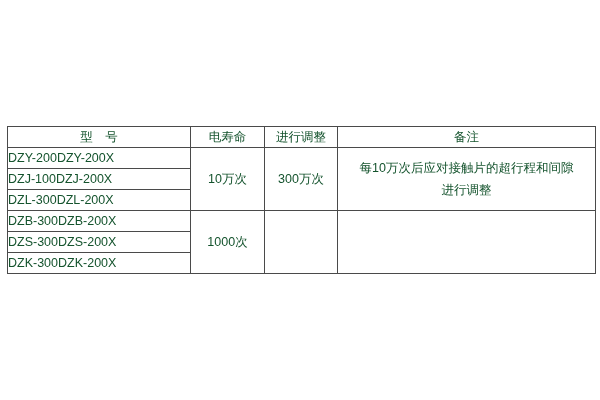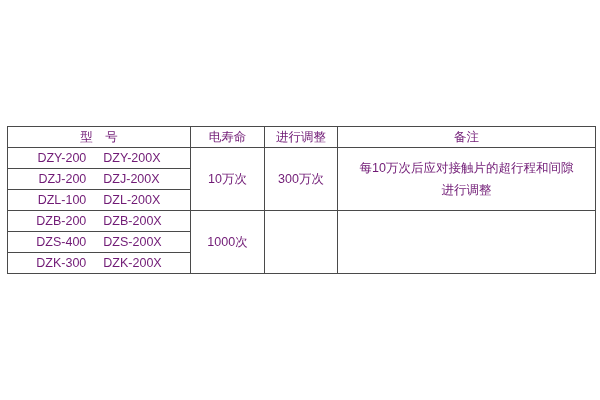--- a/index.html
+++ b/index.html
@@ -18,21 +18,21 @@
   .spec-table-wrap {
     position: absolute;
     left: 7px;
     top: 126px;
   }
   table.spec-table {
     border-collapse: collapse;
     table-layout: fixed;
     width: 588px;
     font-size: 12.5px;
-    color: #701a75;
+    color: #14532d;
   }
   table.spec-table th,
   table.spec-table td {
     border: 1px solid #4a4a4a;
     padding: 0;
     font-weight: normal;
     height: 20px;
     vertical-align: middle;
     text-align: center;
     white-space: nowrap;
@@ -40,22 +40,21 @@
   col.c-model  { width: 183px; }
   col.c-elec   { width: 74px; }
   col.c-mech   { width: 73px; }
   col.c-remark { width: 258px; }
 
   td.model-cell {
     text-align: center;
   }
   td.model-cell .model-pair {
     display: flex;
-    justify-content: center;
-    gap: 17px;
+    justify-content: flex-start;
   }
   td.remark-cell {
     vertical-align: top;
     text-align: left;
     padding: 13px 8px 0 22px;
     line-height: 22px;
     white-space: normal;
   }
 </style>
 </head>
@@ -88,51 +87,51 @@
         <td rowspan="3">10万次</td>
         <td rowspan="3">300万次</td>
         <td rowspan="3" class="remark-cell">
           <div>每10万次后应对接触片的超行程和间隙</div>
           <div>进行调整</div>
         </td>
       </tr>
       <tr>
         <td class="model-cell">
           <div class="model-pair">
-            <span>DZJ-200</span>
+            <span>DZJ-100</span>
             <span>DZJ-200X</span>
           </div>
         </td>
       </tr>
       <tr>
         <td class="model-cell">
           <div class="model-pair">
-            <span>DZL-100</span>
+            <span>DZL-300</span>
             <span>DZL-200X</span>
           </div>
         </td>
       </tr>
       <tr>
         <td class="model-cell">
           <div class="model-pair">
-            <span>DZB-200</span>
+            <span>DZB-300</span>
             <span>DZB-200X</span>
           </div>
         </td>
         <td rowspan="3">1000次</td>
         <td rowspan="3"></td>
         <td rowspan="3" class="remark-cell">
           <div></div>
           <div></div>
         </td>
       </tr>
       <tr>
         <td class="model-cell">
           <div class="model-pair">
-            <span>DZS-400</span>
+            <span>DZS-300</span>
             <span>DZS-200X</span>
           </div>
         </td>
       </tr>
       <tr>
         <td class="model-cell">
           <div class="model-pair">
             <span>DZK-300</span>
             <span>DZK-200X</span>
           </div>

